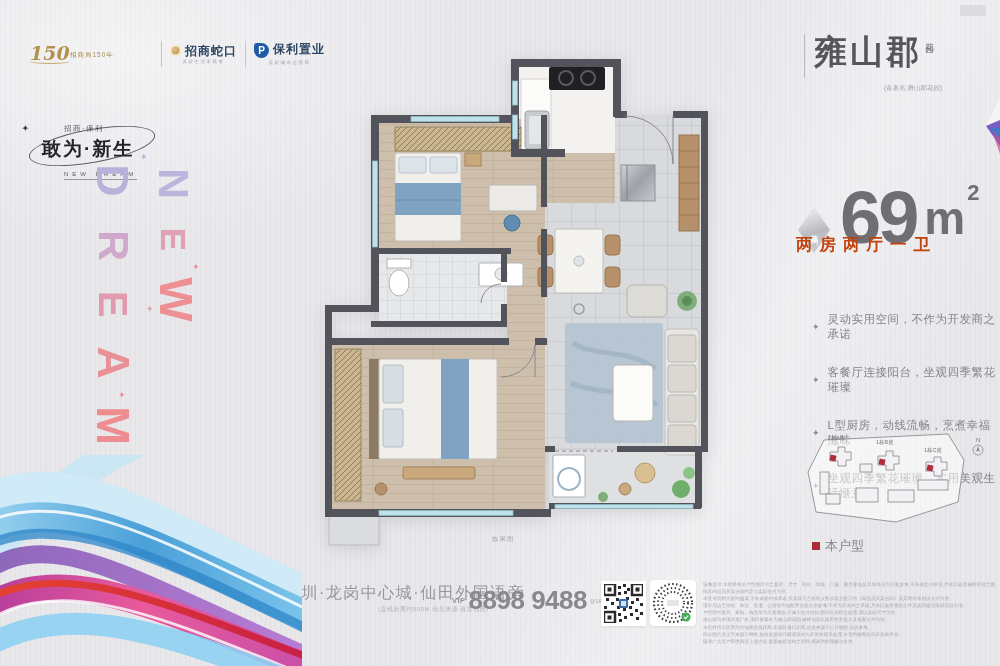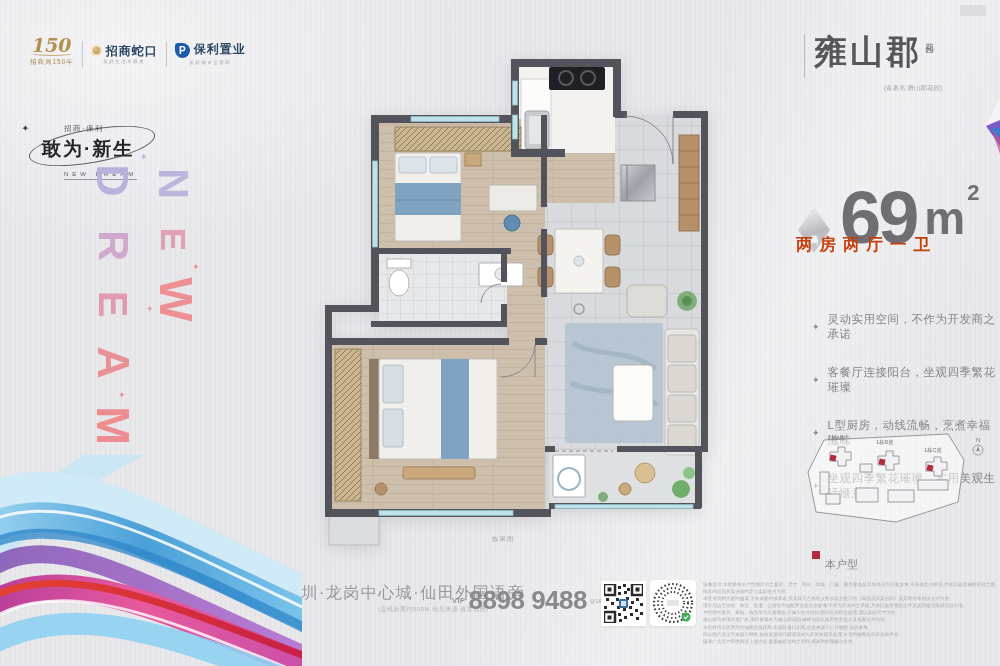--- a/index.html
+++ b/index.html
@@ -10,21 +10,21 @@
     background:repeating-linear-gradient(90deg,rgba(110,110,125,.055) 0 1px,rgba(255,255,255,0) 1px 5px);
     pointer-events:none;z-index:1;}
   .poster::after{content:"";position:absolute;inset:0;pointer-events:none;z-index:2;
     background:
       linear-gradient(115deg,rgba(255,255,255,0) 55%,rgba(255,255,255,.35) 72%,rgba(255,255,255,0) 86%),
       radial-gradient(60% 50% at 12% 8%,rgba(255,255,255,.5),rgba(255,255,255,0) 60%);}
   .abs{position:absolute;}
 
   
   .brand-bar{left:30px;top:36px;height:36px;display:flex;align-items:center;z-index:3;}
-  .logo150{display:flex;flex-direction:column;align-items:center;margin-right:0;}
+  .logo150{display:flex;flex-direction:row;align-items:center;margin-right:10px;}
   .logo150 .num{font-family:"DejaVu Serif",serif;font-style:italic;font-weight:bold;
     font-size:19px;color:#b2914f;line-height:18px;}
   .logo150 .num::after{content:"";display:block;width:40px;height:4px;margin-top:-3px;
     border-bottom:1px solid #c5a869;border-radius:50%;}
   .logo150 .lbl{font-size:6.5px;color:#a98d4f;letter-spacing:1px;margin-top:2px;}
   .logo150 .dots{font-size:4px;color:#c5ae7d;letter-spacing:2px;margin-top:1px;}
   .vdiv{width:1px;height:26px;background:#c6c6ca;margin:0 8px;}
   .logo-row{display:flex;align-items:flex-start;}
   .cm-icon{width:11px;height:11px;border-radius:50%;margin-right:4px;
     background:radial-gradient(circle at 35% 35%,#dfc08a,#b28b46);box-shadow:inset 0 0 0 1.5px #fff2d8;}
@@ -79,21 +79,21 @@
   
   .features{left:812px;top:312px;z-index:3;list-style:none;margin:0;padding:0;}
   .features li{display:flex;align-items:center;margin-bottom:23px;}
   .features .bullet{font-size:9px;color:#8a8a90;margin-right:8px;}
   .features .txt{font-size:11.5px;color:#83838a;letter-spacing:.5px;}
 
   
   .siteplan{left:800px;top:428px;z-index:3;}
   .legend{left:812px;top:537px;display:flex;align-items:center;z-index:3;}
   .legend .sq{width:8px;height:8px;background:#b02c3c;margin-right:5px;}
-  .legend .txt{font-size:11px;color:#85858a;margin-top:20px;}
+  .legend .txt{font-size:13px;color:#85858a;}
 
   
   .address{left:284px;top:583px;font-size:16px;color:#96969b;letter-spacing:1.5px;z-index:3;}
   .address-note{left:378px;top:605px;font-size:6px;color:#b2b2b6;letter-spacing:.5px;z-index:3;}
   .phone{left:452px;top:586px;display:flex;align-items:flex-start;z-index:3;}
   .phone .vip{font-size:7.5px;font-weight:bold;color:#90909a;margin-top:10px;letter-spacing:.5px;}
   .phone .num{font-size:26px;font-weight:800;color:#88888d;letter-spacing:-.5px;margin-left:3px;line-height:28px;}
   .phone .suffix{font-size:5px;color:#a8a8ac;margin-left:3px;margin-top:12px;letter-spacing:.3px;}
   .qr{z-index:3;background:#fff;box-shadow:0 1px 3px rgba(0,0,0,.08);}
   .qr-square{left:601px;top:581px;width:45px;height:45px;padding:3px;}

